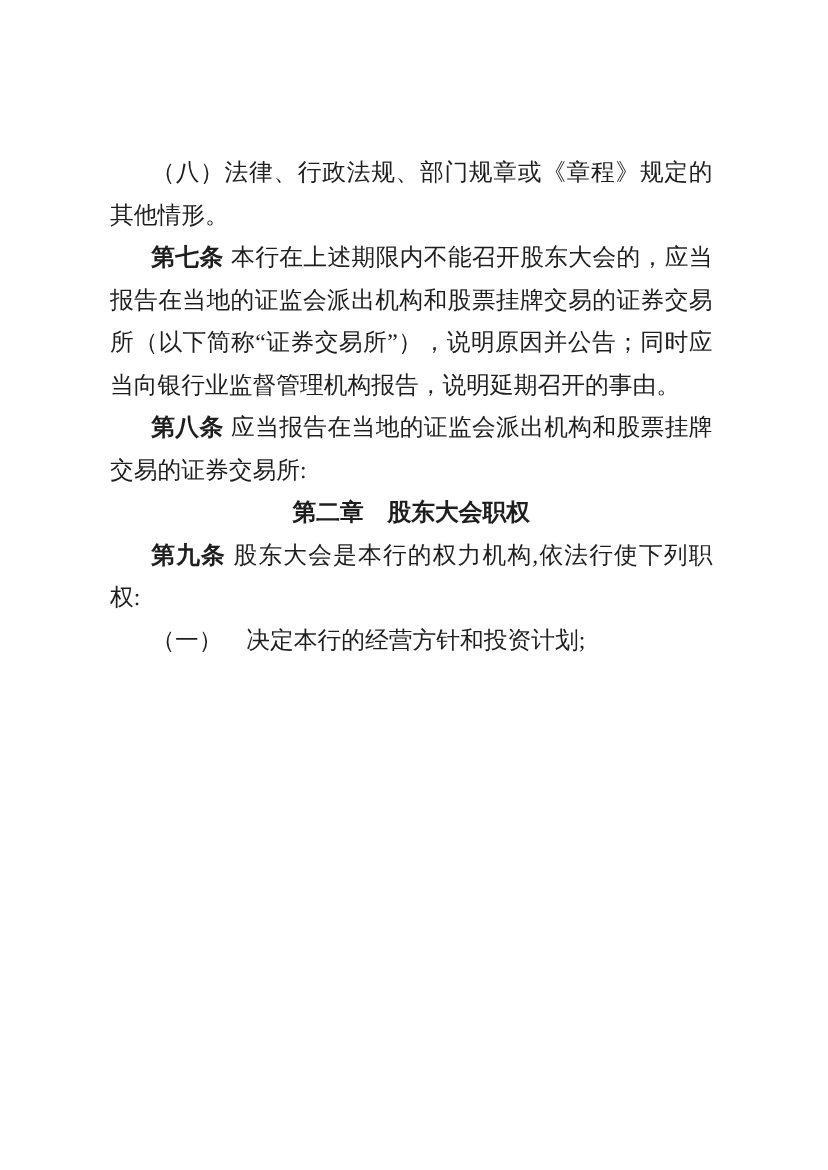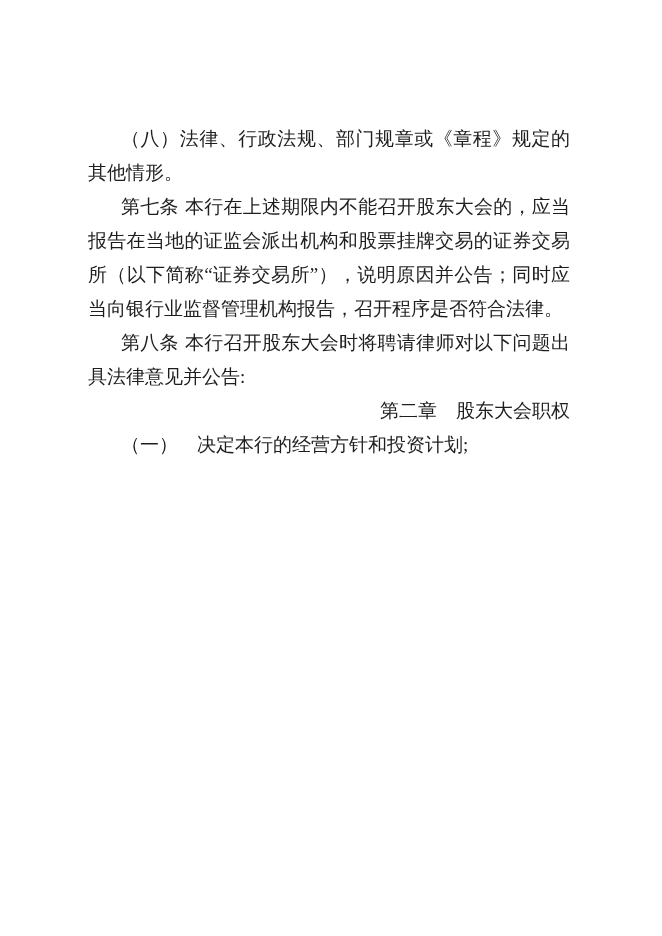--- a/index.html
+++ b/index.html
@@ -28,25 +28,25 @@
   }
   .para {
     font-size: 19px;
     line-height: 34px;
     text-align: justify;
     text-indent: 33px;
     margin: 0;
     padding: 0;
   }
   .para b {
-    font-weight: normal;
+    font-weight: bold;
     margin-right: 0.32em;
   }
   .para.heading {
-    text-align: right;
+    text-align: center;
     text-indent: 0;
     font-weight: bold;
   }
   .para.heading b {
     margin-right: 0;
   }
   .footer {
     position: absolute;
     top: 864px;
     left: 0;
@@ -56,19 +56,20 @@
     color: #2a2a2a;
     letter-spacing: 1px;
   }
 </style>
 </head>
 <body>
 
 <div class="page">
   <div class="content">
       <div class="para body"><span>（八）法律、行政法规、部门规章或《章程》规定的其他情形。</span></div>
-      <div class="para body"><b>第七条</b><span>本行在上述期限内不能召开股东大会的，应当报告在当地的证监会派出机构和股票挂牌交易的证券交易所（以下简称“证券交易所”），说明原因并公告；同时应当向银行业监督管理机构报告，召开程序是否符合法律。</span></div>
-      <div class="para body"><b>第八条</b><span>本行召开股东大会时将聘请律师对以下问题出具法律意见并公告:</span></div>
+      <div class="para body"><b>第七条</b><span>本行在上述期限内不能召开股东大会的，应当报告在当地的证监会派出机构和股票挂牌交易的证券交易所（以下简称“证券交易所”），说明原因并公告；同时应当向银行业监督管理机构报告，说明延期召开的事由。</span></div>
+      <div class="para body"><b>第八条</b><span>应当报告在当地的证监会派出机构和股票挂牌交易的证券交易所:</span></div>
       <div class="para heading"><b>第二章　股东大会职权</b></div>
+      <div class="para body"><b>第九条</b><span>股东大会是本行的权力机构,依法行使下列职权:</span></div>
       <div class="para body"><span>（一）　决定本行的经营方针和投资计划;</span></div>
     </div>
   <div class="footer">- 4 -</div>
 </div>
 
 </body></html>

